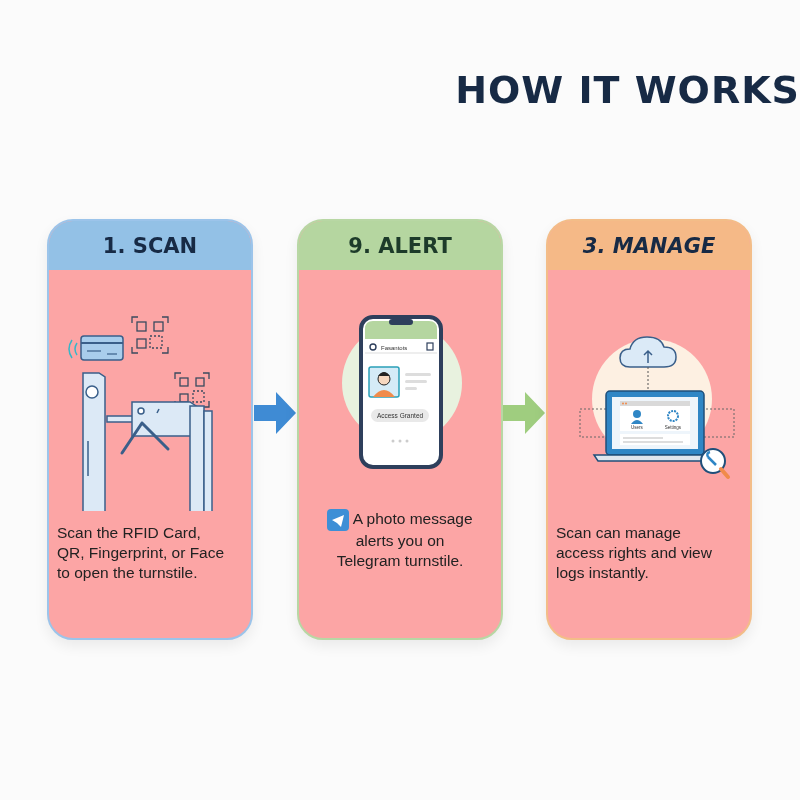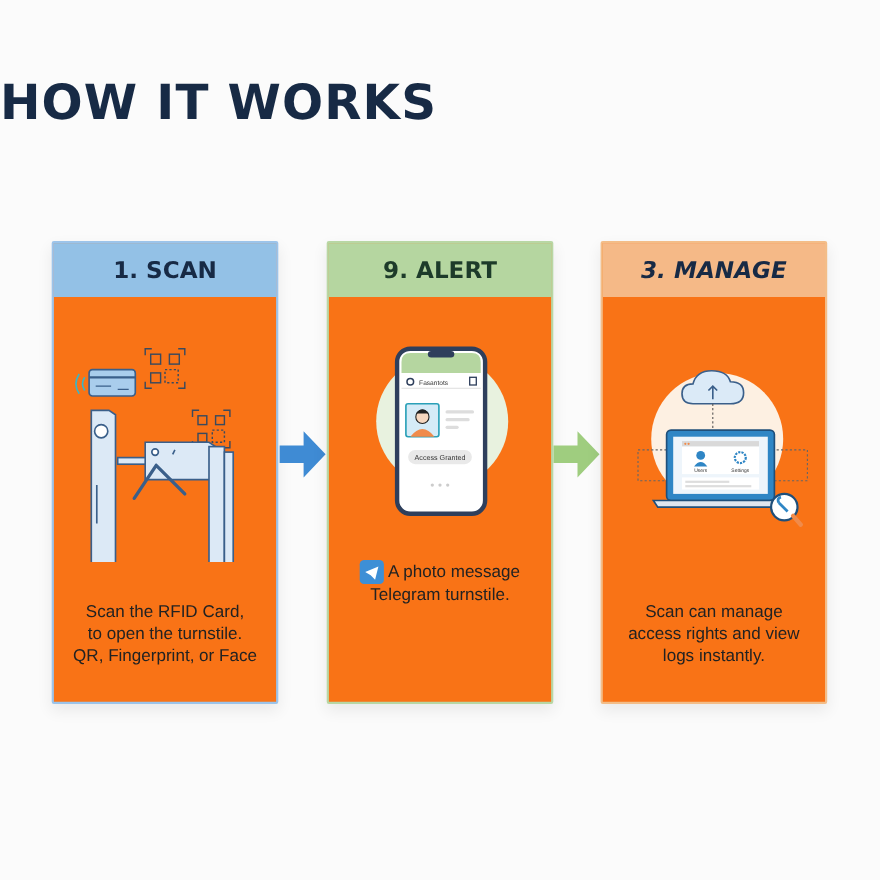--- a/index.html
+++ b/index.html
@@ -1,27 +1,27 @@
 <!DOCTYPE html>
 <html><head>
 <meta charset="utf-8">
 <style>
   html,body{margin:0;padding:0;}
   body{width:800px;height:800px;background:#fbfbfb;position:relative;overflow:hidden;font-family:"Liberation Sans","DejaVu Sans",sans-serif;color:#222;}
-  .title{position:absolute;top:68px;left:0;width:800px;text-align:left;font-family:"DejaVu Sans",sans-serif;font-weight:bold;font-size:44px;letter-spacing:1px;color:#172a45;}
-  .card{position:absolute;top:219px;width:206px;height:421px;background:#f97316;border-radius:2px;box-sizing:border-box;border:2px solid;box-shadow:0 6px 14px rgba(0,0,0,0.07);overflow:hidden;}
+  .title{position:absolute;top:68px;left:0;width:800px;text-align:right;font-family:"DejaVu Sans",sans-serif;font-weight:bold;font-size:38px;letter-spacing:1px;color:#172a45;}
+  .card{position:absolute;top:219px;width:206px;height:421px;background:#fca5a5;border-radius:26px;box-sizing:border-box;border:2px solid;box-shadow:0 6px 14px rgba(0,0,0,0.07);overflow:hidden;}
   .card .head{height:49px;display:flex;align-items:center;justify-content:center;font-family:"DejaVu Sans",sans-serif;font-weight:bold;font-size:21px;color:#172a45;}
   .card.scan{left:47px;border-color:#9cc4ea;}
   .card.scan .head{background:#93c1e6;}
   .card.alert{left:297px;border-color:#b8d7a4;}
   .card.alert .head{background:#b5d6a0;color:#1d3b2a;}
   .card.manage{left:546px;border-color:#f3bd88;}
   .card.manage .head{background:#f5b987;font-style:italic;}
   .illus{position:absolute;left:0;top:60px;width:206px;height:230px;}
-  .desc{position:absolute;left:8px;right:8px;text-align:center;font-size:15.5px;line-height:20px;color:#222;margin-top:24px;}
+  .desc{position:absolute;left:8px;right:8px;text-align:left;font-size:15.5px;line-height:20px;color:#222;}
   .arrow{position:absolute;top:390px;width:44px;height:46px;}
   .tg{display:inline-block;width:22px;height:22px;background:#3d8fd6;border-radius:4px;vertical-align:middle;position:relative;}
   .alert-desc{position:absolute;left:10px;right:10px;top:288px;font-size:15.5px;line-height:20px;text-align:center;}
 </style>
 </head>
 <body>
 
 <div class="title">HOW IT WORKS</div>
 
 <div class="card scan">
@@ -63,22 +63,22 @@
       <line x1="110" y1="128" x2="108" y2="132"></line>
       <path d="M93 142 l-20 30 M93 142 l26 26" stroke-width="3" stroke-linecap="round"></path>
       <rect x="141" y="125" width="14" height="112"></rect>
       <rect x="155" y="130" width="8" height="107"></rect>
       <line x1="20" y1="238" x2="80" y2="238"></line>
       <line x1="100" y1="238" x2="180" y2="238"></line>
     </g>
   </svg>
   <div class="desc" style="top:302px;">
     <div>Scan the RFID Card,</div>
+    <div>QR, Fingerprint, or Face</div>
     <div>to open the turnstile.</div>
-    <div>QR, Fingerprint, or Face</div>
   </div>
 </div>
 
 <svg class="arrow" style="left:254px;" viewBox="0 0 44 46">
   <path d="M0 15 h22 v-13 l20 21 -20 21 v-13 h-22 z" fill="#3f8bd4"></path>
 </svg>
 
 <div class="card alert">
   <div class="head">9. ALERT</div>
   <svg class="illus" viewBox="0 0 206 230">
@@ -109,20 +109,21 @@
   </svg>
   <div class="alert-desc">
     <div>
       <span class="tg">
         <svg viewBox="0 0 22 22" width="22" height="22">
             <path d="M5 11 l12 -5 -3 12 -4 -4 z" fill="#fff"></path>
           </svg>
       </span>
       <span>A photo message</span>
     </div>
+    <div>alerts you on</div>
     <div>Telegram turnstile.</div>
   </div>
 </div>
 
 <svg class="arrow" style="left:503px;" viewBox="0 0 44 46">
   <path d="M0 15 h22 v-13 l20 21 -20 21 v-13 h-22 z" fill="#9fcd7f"></path>
 </svg>
 
 <div class="card manage">
   <div class="head">3. MANAGE</div>

